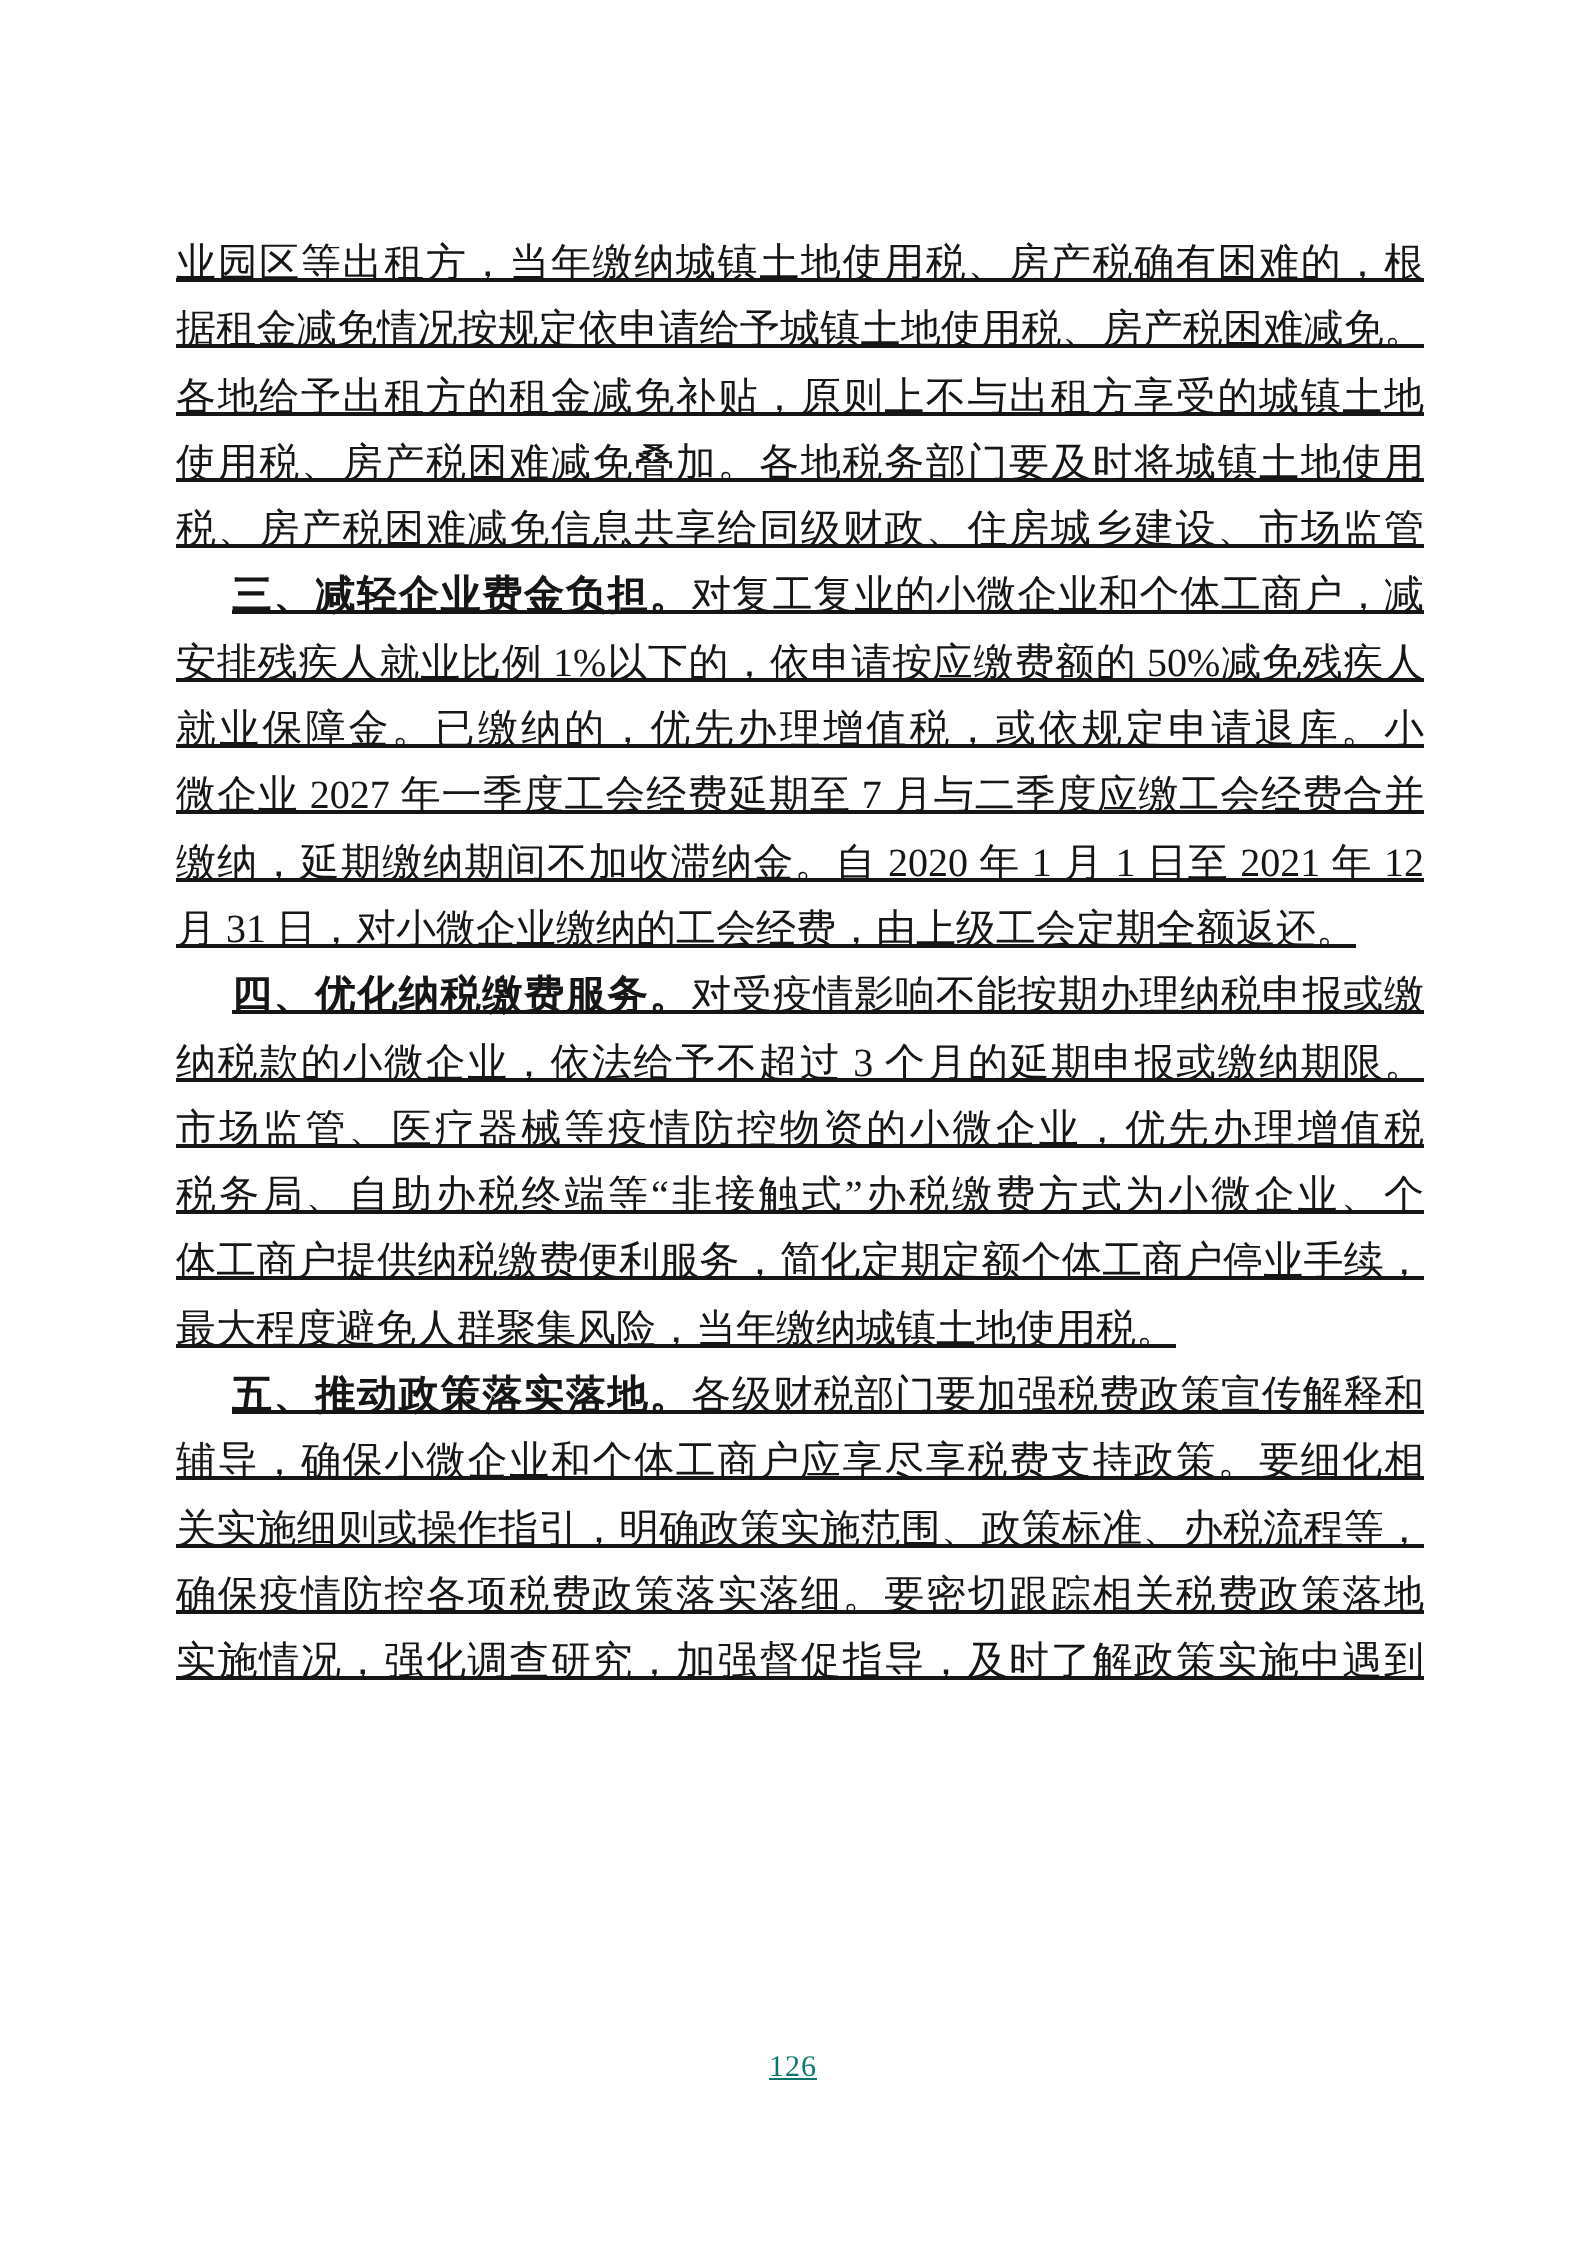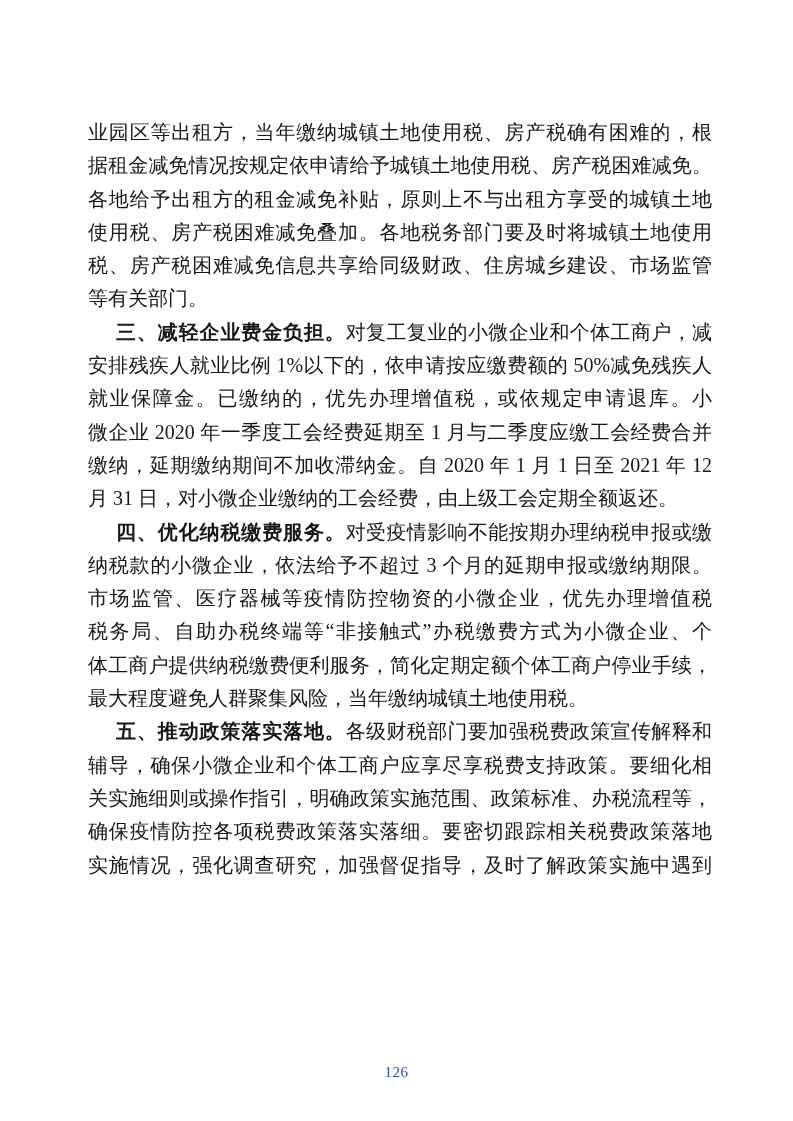--- a/index.html
+++ b/index.html
@@ -1,15 +1,15 @@
 <!DOCTYPE html>
 <html><head>
 <meta charset="utf-8">
 <style>
-  * { margin: 0; padding: 0; box-sizing: border-box; }
+  * { margin: 0; padding: 0; box-sizing: border-box; text-decoration: underline; }
   html, body { background: #ffffff; }
   body {
     width: 793px;
     height: 1121px;
     position: relative;
     overflow: hidden;
     font-family: "Liberation Serif", "DejaVu Serif", serif;
     color: #161616;
   }
   .page {
@@ -36,47 +36,46 @@
   .line.indent {
     text-indent: 28px;
   }
   .line b {
     font-weight: 700;
     font-family: "Liberation Sans", "DejaVu Sans", sans-serif;
     letter-spacing: 0.5px;
   }
   .page-number {
     position: absolute;
-    top: 1064px;
+    top: 1026px;
     left: 0;
     width: 100%;
     text-align: center;
     font-size: 15px;
-    color: #1d4ed8;
+    color: #0f766e;
     letter-spacing: 0.5px;
   }
 </style>
 </head>
 <body>
 
 <div class="page">
   <main class="text-block">
       <section>
         <div class="line fill">业园区等出租方，当年缴纳城镇土地使用税、房产税确有困难的，根</div>
         <div class="line fill">据租金减免情况按规定依申请给予城镇土地使用税、房产税困难减免。</div>
         <div class="line fill">各地给予出租方的租金减免补贴，原则上不与出租方享受的城镇土地</div>
         <div class="line fill">使用税、房产税困难减免叠加。各地税务部门要及时将城镇土地使用</div>
         <div class="line fill">税、房产税困难减免信息共享给同级财政、住房城乡建设、市场监管</div>
-        <div class="line">等有关部门。</div>
       </section>
       <section>
         <div class="line fill indent"><b>三、减轻企业费金负担。</b>对复工复业的小微企业和个体工商户，减</div>
         <div class="line fill">安排残疾人就业比例 1%以下的，依申请按应缴费额的 50%减免残疾人</div>
         <div class="line fill">就业保障金。已缴纳的，优先办理增值税，或依规定申请退库。小</div>
-        <div class="line fill">微企业 2020 年一季度工会经费延期至 1 月与二季度应缴工会经费合并</div>
+        <div class="line fill">微企业 2027 年一季度工会经费延期至 7 月与二季度应缴工会经费合并</div>
         <div class="line fill">缴纳，延期缴纳期间不加收滞纳金。自 2020 年 1 月 1 日至 2021 年 12</div>
         <div class="line">月 31 日，对小微企业缴纳的工会经费，由上级工会定期全额返还。</div>
       </section>
       <section>
         <div class="line fill indent"><b>四、优化纳税缴费服务。</b>对受疫情影响不能按期办理纳税申报或缴</div>
         <div class="line fill">纳税款的小微企业，依法给予不超过 3 个月的延期申报或缴纳期限。</div>
         <div class="line fill">市场监管、医疗器械等疫情防控物资的小微企业，优先办理增值税</div>
         <div class="line fill">税务局、自助办税终端等“非接触式”办税缴费方式为小微企业、个</div>
         <div class="line fill">体工商户提供纳税缴费便利服务，简化定期定额个体工商户停业手续，</div>
         <div class="line">最大程度避免人群聚集风险，当年缴纳城镇土地使用税。</div>

